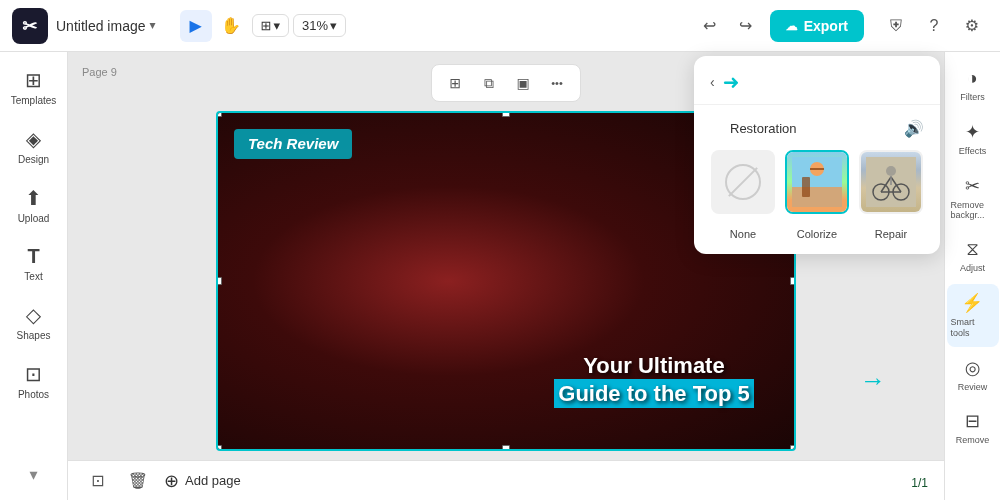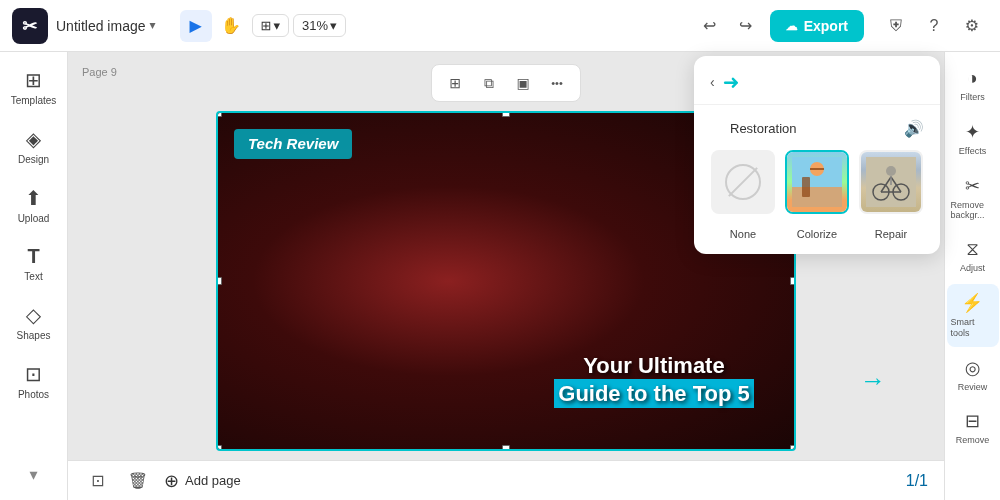--- a/index.html
+++ b/index.html
@@ -283,21 +283,21 @@
     }
     .win-watermark {
       position: absolute;
       bottom: 42px; right: 14px;
       font-size: 10px; color: #aaa;
       text-align: right;
     }
     .page-indicator {
       position: absolute;
       bottom: 10px; right: 16px;
-      font-size: 16px; color: #0369a1;
+      font-size: 12px; color: #14532d;
     }
 
     
     .right-panel {
       width: 56px;
       background: #fff;
       border-left: 1px solid #e0e0e0;
       display: flex;
       flex-direction: column;
       align-items: center;

